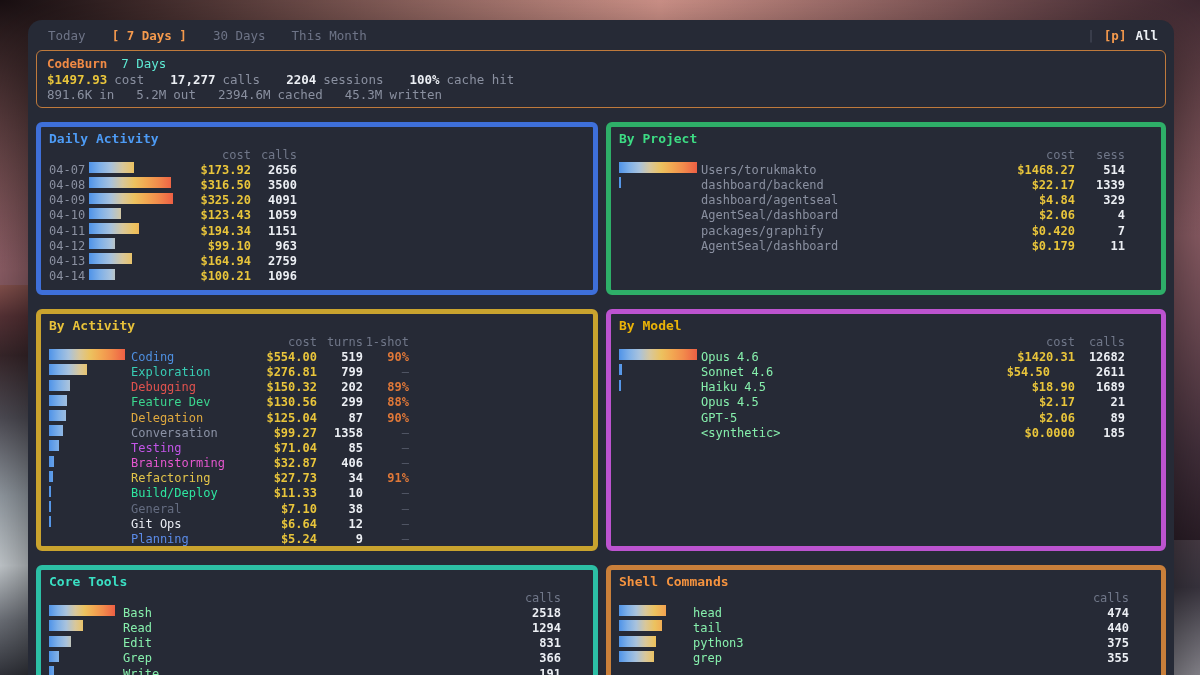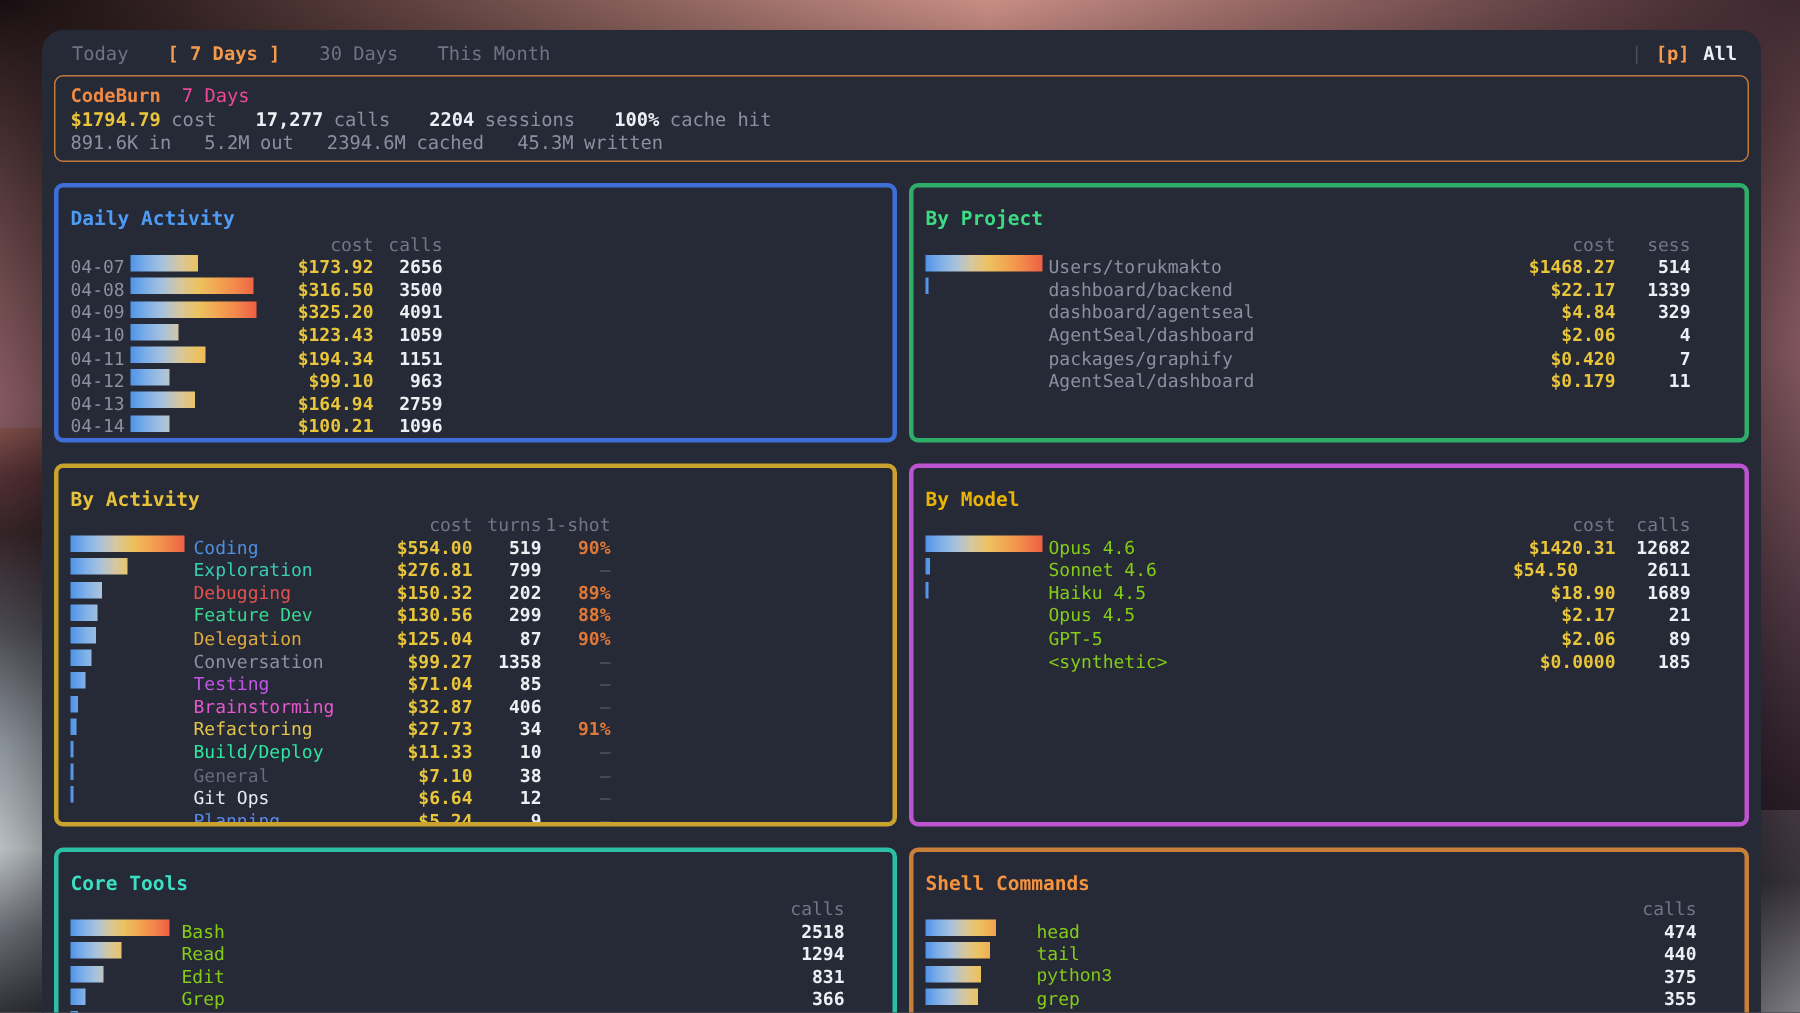--- a/index.html
+++ b/index.html
@@ -35,43 +35,43 @@
   .tsep { color:#4a4f5e; }
   .scope-key { color:#f59a4d; font-weight:bold; }
   .scope-val { color:#eceff4; font-weight:bold; }
   
   .summary {
     margin:0 8px; height:58px; border:1px solid #bf7a3c; border-radius:6px;
     padding:5px 10px; font-size:12.5px; overflow:hidden;
   }
   .srow { height:15.4px; display:flex; align-items:center; }
   .app-name { color:#f08a45; font-weight:bold; margin-right:14px; }
-  .period { color:#ec4899; }
+  .period { color:#5eead4; }
   .stats { gap:0; }
   .stat { display:flex; margin-right:26px; }
   .stat .v { font-weight:bold; color:#eceff4; margin-right:7px; }
   .stat .l { color:#8a90a0; }
   .iostats .stat { margin-right:22px; }
   .iostats .v { font-weight:normal; color:#8a90a0; }
   
   .grid {
     display:grid; margin:14px 8px 0 8px;
     grid-template-columns:562px 560px;
     grid-template-rows:173px 242px 300px;
     gap:14px 8px;
   }
-  .panel { border:3px solid #fca5a5; border-radius:6px; padding:13px 8px; overflow:hidden; }
+  .panel { border:5px solid #fca5a5; border-radius:6px; padding:3px 8px; overflow:hidden; }
   .panel-title { font-size:13px; font-weight:bold; height:17px; line-height:17px; }
   .rows {}
   .row { display:flex; align-items:center; height:15.2px; font-size:12px; white-space:pre; }
   .row .cell { display:block; }
   .right { text-align:right; }
   .lbl { color:#eceff4; overflow:hidden; }
   .dim  { color:#8a90a0; }
-  .lite { color:#84cc16; }
+  .lite { color:#86efac; }
   .hd   { color:#707789; }
   .cost { color:#e9c53b; font-weight:bold; }
   .num  { color:#eceff4; font-weight:bold; }
   .oneshot { color:#e07838; font-weight:bold; }
   .dash { color:#565c6b; font-weight:normal; }
   .bar-cell { height:15.2px; display:flex; align-items:center; }
   .bar {
     display:block; height:11px;
     background-image: linear-gradient(90deg,#4f93e8 0%,#7fb0e8 13%,#a8c2dd 26%,#d8c79b 40%,#ecc25f 54%,#f2a852 68%,#f28c4c 82%,#ee5f44 100%);
     background-repeat:no-repeat;
@@ -99,21 +99,21 @@
     </div>
   </div>
 
   <div class="summary" style="border-color: rgb(191, 122, 60);">
     <div class="srow">
       <span class="app-name" style="color: rgb(240, 138, 69);">CodeBurn</span>
       <span class="period">7 Days</span>
     </div>
     <div class="srow stats" id="summary-stats">
         <span class="stat">
-          <span class="v" style="color: rgb(233, 197, 59);">$1794.79</span>
+          <span class="v" style="color: rgb(233, 197, 59);">$1497.93</span>
           <span class="l">cost</span>
         </span>
         <span class="stat">
           <span class="v" style="color: rgb(236, 239, 244);">17,277</span>
           <span class="l">calls</span>
         </span>
         <span class="stat">
           <span class="v" style="color: rgb(236, 239, 244);">2204</span>
           <span class="l">sessions</span>
         </span>
@@ -210,19 +210,19 @@
           <div class="row"><span class="cell bar-cell" style="width: 74px;"><i class="bar" style="width: 10px; background-size: 66px 100%;"></i></span><span class="cell lbl lite" style="flex: 1 1 0%;">Grep</span><span class="cell num right" style="width: 60px;">366</span><span class="cell sp" style="width: 24px;"></span></div>
           <div class="row"><span class="cell bar-cell" style="width: 74px;"><i class="bar" style="width: 5px; background-size: 66px 100%;"></i></span><span class="cell lbl lite" style="flex: 1 1 0%;">Write</span><span class="cell num right" style="width: 60px;">191</span><span class="cell sp" style="width: 24px;"></span></div>
         </div>
     </div>
     <div class="panel" style="border-color: rgb(201, 127, 58);">
       <div class="panel-title" style="color: rgb(245, 147, 63);">Shell Commands</div>
       <div class="rows">
           <div class="row"><span class="cell hd right" style="width: 74px;"></span><span class="cell hd right" style="flex: 1 1 0%;"></span><span class="cell hd right" style="width: 60px;">calls</span><span class="cell hd right" style="width: 24px;"></span></div>
           <div class="row"><span class="cell bar-cell" style="width: 74px;"><i class="bar" style="width: 47px; background-size: 66px 100%;"></i></span><span class="cell lbl lite" style="flex: 1 1 0%;">head</span><span class="cell num right" style="width: 60px;">474</span><span class="cell sp" style="width: 24px;"></span></div>
           <div class="row"><span class="cell bar-cell" style="width: 74px;"><i class="bar" style="width: 43px; background-size: 66px 100%;"></i></span><span class="cell lbl lite" style="flex: 1 1 0%;">tail</span><span class="cell num right" style="width: 60px;">440</span><span class="cell sp" style="width: 24px;"></span></div>
-          <div class="row"><span class="cell bar-cell" style="width: 74px;"><i class="bar" style="width: 37px; background-size: 66px 100%;"></i></span><span class="cell lbl lite" style="flex: 1 1 0%; font-family: Liberation Mono, monospace;">python3</span><span class="cell num right" style="width: 60px;">375</span><span class="cell sp" style="width: 24px;"></span></div>
+          <div class="row"><span class="cell bar-cell" style="width: 74px;"><i class="bar" style="width: 37px; background-size: 66px 100%;"></i></span><span class="cell lbl lite" style="flex: 1 1 0%;">python3</span><span class="cell num right" style="width: 60px;">375</span><span class="cell sp" style="width: 24px;"></span></div>
           <div class="row"><span class="cell bar-cell" style="width: 74px;"><i class="bar" style="width: 35px; background-size: 66px 100%;"></i></span><span class="cell lbl lite" style="flex: 1 1 0%;">grep</span><span class="cell num right" style="width: 60px;">355</span><span class="cell sp" style="width: 24px;"></span></div>
         </div>
     </div>
   </div>
 
 </div>
 
 </body></html>

